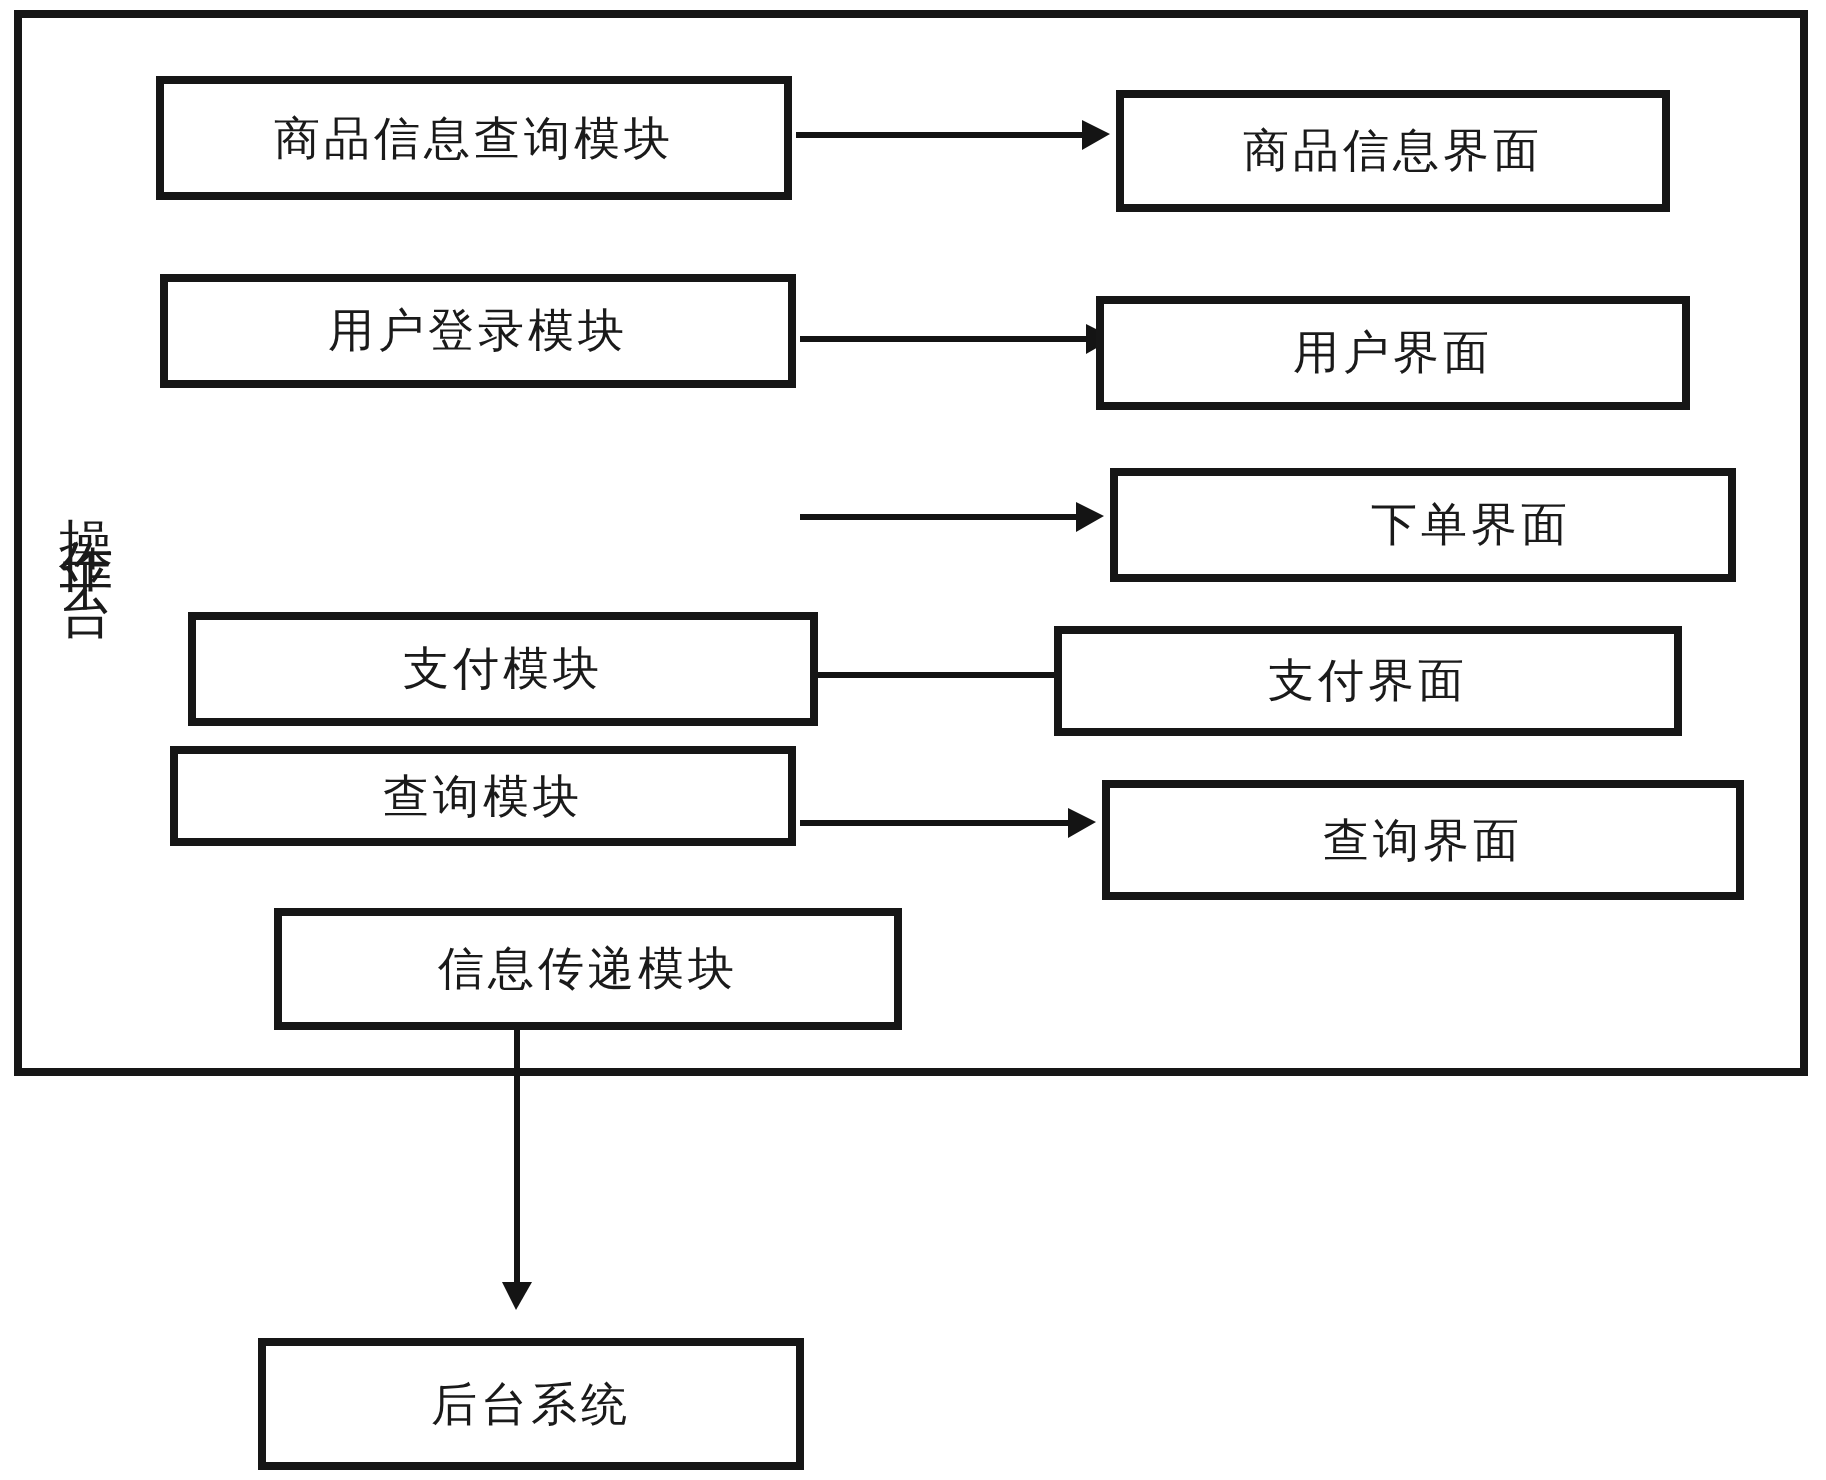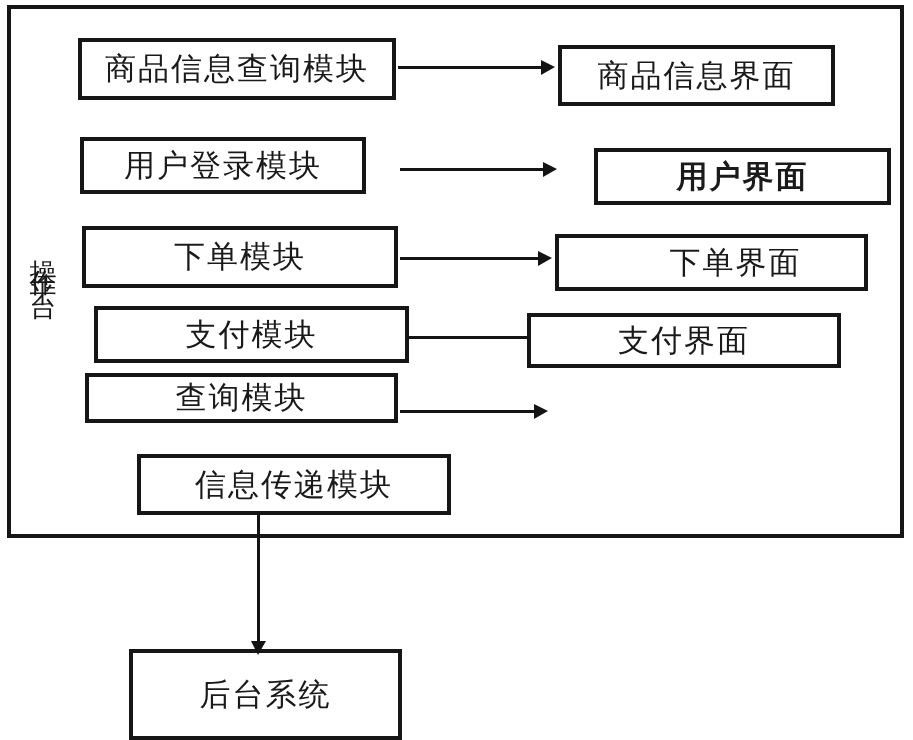--- a/index.html
+++ b/index.html
@@ -26,21 +26,21 @@
     background: transparent;
     box-sizing: content-box;
   }
   .box {
     position: absolute;
     border: 4px solid #161616;
     background: #ffffff;
     display: flex;
     align-items: center;
     justify-content: center;
-    font-size: 31px;
+    font-size: 23px;
     letter-spacing: 2px;
     white-space: nowrap;
     box-sizing: border-box;
     z-index: 2;
   }
   .vlabel {
     position: absolute;
     left: 25px;
     top: 238px;
     writing-mode: vertical-rl;
@@ -88,34 +88,34 @@
 </head>
 <body>
 
 <div class="stage">
 
   <div class="frame"></div>
 
   <div class="vlabel">操作平台</div>
 
   <div class="box" style="left:78px;  top:38px;  width:318px; height:62px;">商品信息查询模块</div>
-  <div class="box" style="left:80px;  top:137px; width:286px; height:57px;">用户登录模块</div>
-  <div class="box" style="left:82px;  top:226px; width:316px; height:62px;">下单模块</div>
+  <div class="box" style="left:80px;  top:137px; width:318px; height:57px;">用户登录模块</div>
   <div class="box" style="left:94px;  top:306px; width:315px; height:57px;">支付模块</div>
   <div class="box" style="left:85px;  top:373px; width:313px; height:50px;">查询模块</div>
   <div class="box" style="left:89px;  top:454px; width:314px; height:61px;margin-left:48px;">信息传递模块</div>
 
   <div class="box" style="left:558px; top:45px;  width:277px; height:61px;">商品信息界面</div>
-  <div class="box" style="left:594px; top:148px; width:297px; height:57px;font-weight:bold;">用户界面</div>
+  <div class="box" style="left:548px; top:148px; width:297px; height:57px;">用户界面</div>
   <div class="box" style="left:555px; top:234px; width:313px; height:57px;padding-left:48px;">下单界面</div>
   <div class="box" style="left:527px; top:313px; width:314px; height:55px;">支付界面</div>
+  <div class="box" style="left:551px; top:390px; width:321px; height:60px;">查询界面</div>
 
   <div class="arrow-h" style="left:398px; top:66px;  width:144px;"></div>
   <div class="arrow-h" style="left:400px; top:168px; width:144px;"></div>
   <div class="arrow-h" style="left:400px; top:257px; width:139px;"></div>
   <div class="arrow-h" style="left:400px; top:336px; width:137px;"></div>
   <div class="arrow-h" style="left:400px; top:410px; width:135px;"></div>
 
   <div class="arrow-v" style="left:257px; top:515px; height:127px;"></div>
 
-  <div class="box" style="left:129px; top:649px; width:273px; height:91px;">后台系统</div>
+  <div class="box" style="left:129px; top:669px; width:273px; height:66px;">后台系统</div>
 
 </div>
 
 </body></html>

